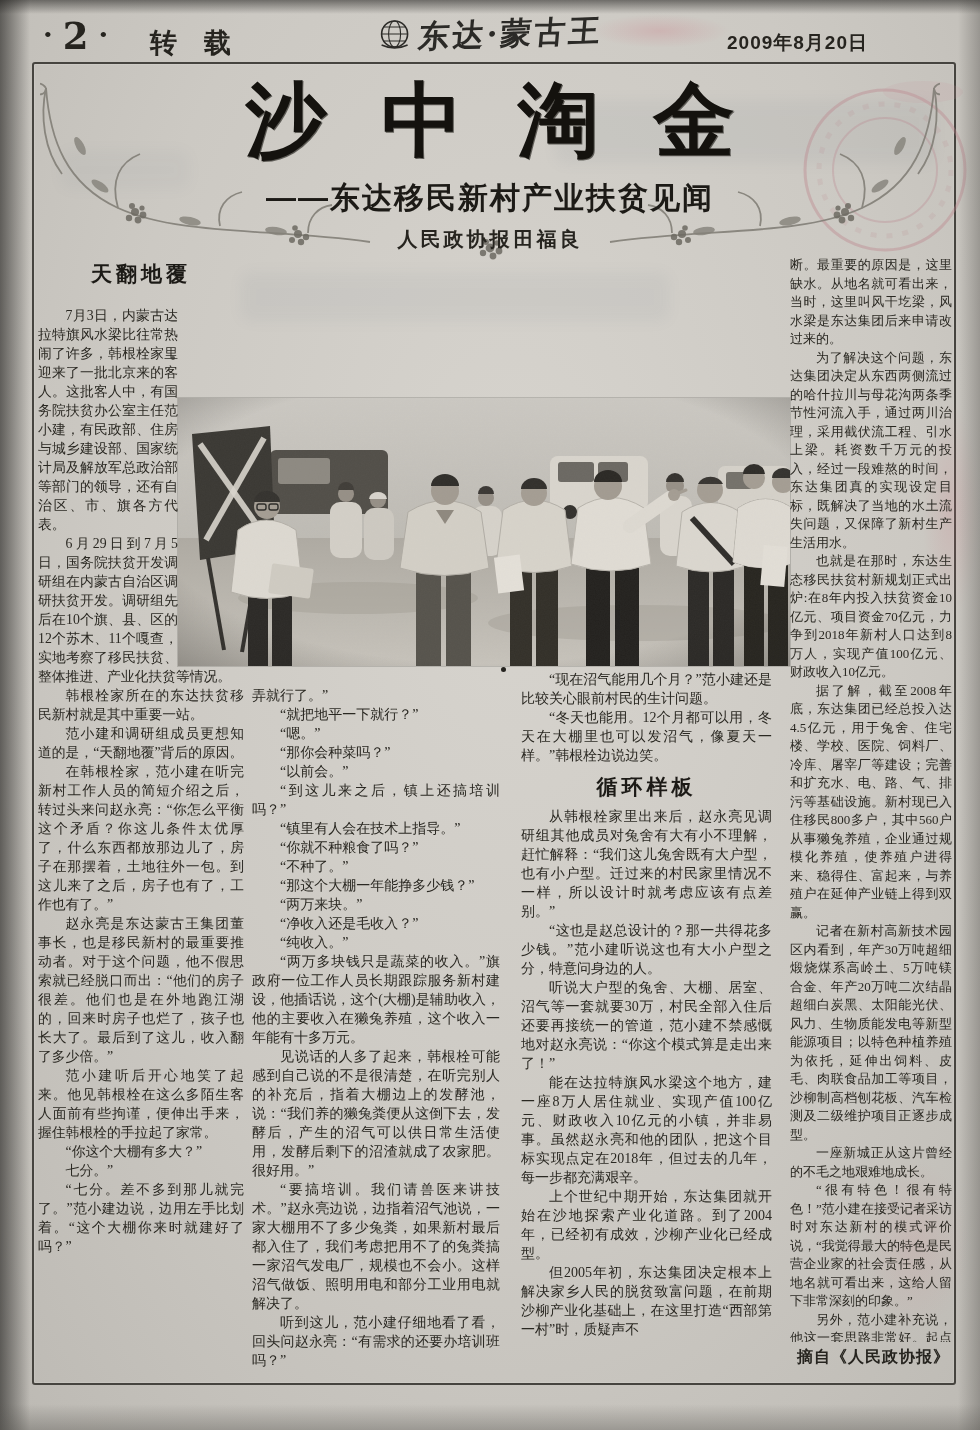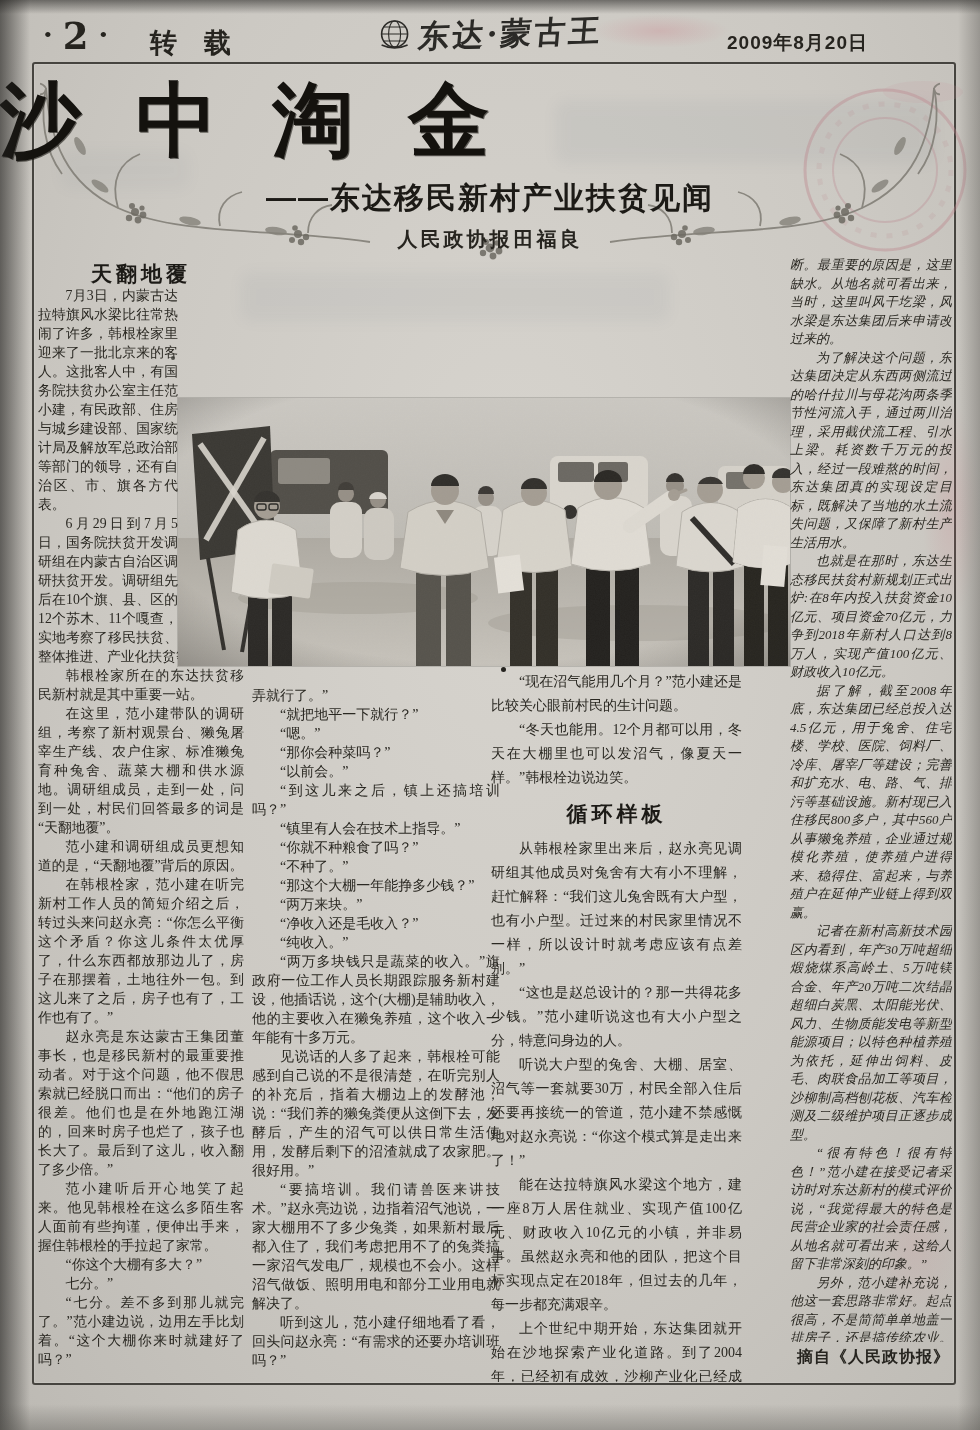--- a/index.html
+++ b/index.html
@@ -33,43 +33,43 @@
   .ghost{position:absolute;z-index:1;filter:blur(7px);border-radius:10px;background:#4d5d6e;}
   .g1{left:555px;top:100px;width:380px;height:64px;opacity:.06;}
   .g2{left:240px;top:272px;width:430px;height:50px;opacity:.05;}
   .g3{left:60px;top:150px;width:130px;height:40px;opacity:.04;}
   .stamp{position:absolute;left:795px;top:68px;width:175px;height:205px;z-index:2;}
   .pink{position:absolute;z-index:2;pointer-events:none;}
   .p1{left:590px;top:14px;width:140px;height:34px;background:radial-gradient(ellipse,rgba(201,122,132,.28),rgba(201,122,132,0) 70%);}
   .p2{left:922px;top:400px;width:58px;height:220px;background:radial-gradient(ellipse,rgba(201,122,132,.20),rgba(201,122,132,0) 70%);}
   .p3{left:860px;top:1160px;width:110px;height:170px;background:radial-gradient(ellipse,rgba(201,122,132,.14),rgba(201,122,132,0) 70%);}
 
-  .main-title{position:absolute;left:0;right:0;top:78px;text-align:left;z-index:3;}
+  .main-title{position:absolute;left:0;right:0;top:78px;text-align:center;z-index:3;}
   .main-title span{display:inline-block;font-size:81px;font-weight:900;line-height:1.04;color:#14120e;
     font-family:"Liberation Sans","DejaVu Sans",sans-serif;letter-spacing:.68em;margin-right:-.68em;
     text-shadow:1px 1px 0 rgba(20,18,14,.6);}
   .subtitle{position:absolute;left:0;right:0;top:178px;text-align:center;font-size:30px;font-weight:800;
     letter-spacing:2px;color:#1c1a16;font-family:"Liberation Sans","DejaVu Sans",sans-serif;z-index:3;}
   .byline{position:absolute;left:0;right:0;top:226px;text-align:center;font-size:20px;font-weight:600;
     letter-spacing:3px;z-index:3;}
   .byline .src{margin-right:1px;}
 
   
   .col{position:absolute;text-align:justify;overflow:hidden;z-index:3;color:#2a2822;}
   .col p{margin:0;text-indent:2em;}
   .col p.cont{text-indent:0;}
   .colhead{text-align:center;font-weight:700;font-size:21px;letter-spacing:4px;text-indent:0;
     font-family:"Liberation Sans","DejaVu Sans",sans-serif;color:#1c1a16;}
   #col1{left:38px;top:262px;width:206px;height:1114px;font-size:13.8px;line-height:19px;}
-  #col1 .colhead{margin:2px 0 3px;text-align:center;}
+  #col1 .colhead{margin:2px 0 23px;text-align:center;}
   .photo-spacer{float:right;width:66px;height:352px;}
   #col2{left:252px;top:686px;width:248px;height:712px;font-size:14px;line-height:19px;}
-  #col3{left:491px;top:670px;width:251px;height:712px;font-size:14px;line-height:24px;}
+  #col3{left:521px;top:670px;width:251px;height:712px;font-size:14px;line-height:19px;}
   #col3 .colhead{margin:12px 0 11px;}
-  #col4{left:790px;top:256px;width:162px;height:1086px;font-size:13px;line-height:18.5px;font-style:italic;}
+  #col4{left:790px;top:256px;width:162px;height:1086px;font-size:13px;line-height:18.5px;}
   .attribution{position:absolute;left:770px;top:1347px;width:180px;text-align:right;font-size:16px;
     font-weight:700;letter-spacing:1px;font-family:"Liberation Sans","DejaVu Sans",sans-serif;z-index:3;padding-right:4px;}
 
   
   .photo{position:absolute;left:178px;top:398px;width:612px;height:268px;z-index:4;
     box-shadow:0 0 0 1px rgba(60,58,54,.2), 0 0 14px rgba(60,58,54,.15) inset;}
   .photo svg{display:block;width:100%;height:100%;}
   .photo-dot{position:absolute;left:501px;top:667px;width:5px;height:5px;border-radius:50%;background:#24221e;z-index:4;}
   .speck{position:absolute;width:4px;height:4px;border-radius:50%;background:#3a3833;opacity:.8;z-index:4;}
 </style>
@@ -164,21 +164,20 @@
   <div class="byline">
     <span class="src">人民政协报</span><span>田福良</span>
   </div>
 
   <div class="col" id="col1">
     <div class="colhead">天翻地覆</div>
     <div class="photo-spacer"></div>
     <p>7月3日，内蒙古达拉特旗风水梁比往常热闹了许多，韩根栓家里迎来了一批北京来的客人。这批客人中，有国务院扶贫办公室主任范小建，有民政部、住房与城乡建设部、国家统计局及解放军总政治部等部门的领导，还有自治区、市、旗各方代表。</p>
     <p>6月29日到7月5日，国务院扶贫开发调研组在内蒙古自治区调研扶贫开发。调研组先后在10个旗、县、区的12个苏木、11个嘎查，实地考察了移民扶贫、整体推进、产业化扶贫等情况。</p>
     <p>韩根栓家所在的东达扶贫移民新村就是其中重要一站。</p>
-    <p>在这里，范小建带队的调研组，考察了新村观景台、獭兔屠宰生产线、农户住家、标准獭兔育种兔舍、蔬菜大棚和供水源地。调研组成员，走到一处，问到一处，村民们回答最多的词是“天翻地覆”。</p>
     <p>范小建和调研组成员更想知道的是，“天翻地覆”背后的原因。</p>
     <p>在韩根栓家，范小建在听完新村工作人员的简短介绍之后，转过头来问赵永亮：“你怎么平衡这个矛盾？你这儿条件太优厚了，什么东西都放那边儿了，房子在那摆着，土地往外一包。到这儿来了之后，房子也有了，工作也有了。”</p>
     <p>赵永亮是东达蒙古王集团董事长，也是移民新村的最重要推动者。对于这个问题，他不假思索就已经脱口而出：“他们的房子很差。他们也是在外地跑江湖的，回来时房子也烂了，孩子也长大了。最后到了这儿，收入翻了多少倍。”</p>
     <p>范小建听后开心地笑了起来。他见韩根栓在这么多陌生客人面前有些拘谨，便伸出手来，握住韩根栓的手拉起了家常。</p>
     <p>“你这个大棚有多大？”</p>
     <p>七分。”</p>
     <p>“七分。差不多到那儿就完了。”范小建边说，边用左手比划着。“这个大棚你来时就建好了吗？”</p>
 
   </div>
 
@@ -337,19 +336,20 @@
     <p>上个世纪中期开始，东达集团就开始在沙地探索产业化道路。到了2004年，已经初有成效，沙柳产业化已经成型。</p>
     <p>但2005年初，东达集团决定根本上解决家乡人民的脱贫致富问题，在前期沙柳产业化基础上，在这里打造“西部第一村”时，质疑声不</p>
   </div>
 
   <div class="col" id="col4">
     <p class="cont">断。最重要的原因是，这里缺水。从地名就可看出来，当时，这里叫风干圪梁，风水梁是东达集团后来申请改过来的。</p>
     <p>为了解决这个问题，东达集团决定从东西两侧流过的哈什拉川与母花沟两条季节性河流入手，通过两川治理，采用截伏流工程、引水上梁。耗资数千万元的投入，经过一段难熬的时间，东达集团真的实现设定目标，既解决了当地的水土流失问题，又保障了新村生产生活用水。</p>
     <p>也就是在那时，东达生态移民扶贫村新规划正式出炉:在8年内投入扶贫资金10亿元、项目资金70亿元，力争到2018年新村人口达到8万人，实现产值100亿元、财政收入10亿元。</p>
     <p>据了解，截至2008年底，东达集团已经总投入达4.5亿元，用于兔舍、住宅楼、学校、医院、饲料厂、冷库、屠宰厂等建设；完善和扩充水、电、路、气、排污等基础设施。新村现已入住移民800多户，其中560户从事獭兔养殖，企业通过规模化养殖，使养殖户进得来、稳得住、富起来，与养殖户在延伸产业链上得到双赢。</p>
     <p>记者在新村高新技术园区内看到，年产30万吨超细煅烧煤系高岭土、5万吨镁合金、年产20万吨二次结晶超细白炭黑、太阳能光伏、风力、生物质能发电等新型能源项目；以特色种植养殖为依托，延伸出饲料、皮毛、肉联食品加工等项目，沙柳制高档刨花板、汽车检测及二级维护项目正逐步成型。</p>
+    <p>一座新城正从这片曾经的不毛之地艰难地成长。</p>
     <p>“很有特色！很有特色！”范小建在接受记者采访时对东达新村的模式评价说，“我觉得最大的特色是民营企业家的社会责任感，从地名就可看出来，这给人留下非常深刻的印象。”</p>
     <p>另外，范小建补充说，他这一套思路非常好。起点很高，不是简简单单地盖一排房子，还是搞传统农业。他是一个全新的理念，从循环经济的角度，大量的科技含量的投入，这样使搬进来的贫困的群众真正能搬得出、稳得住、能致富，真正把这三个问题都解决好了。</p>
   </div>
 
   <div class="attribution">摘自《人民政协报》</div>
 
 </div>
 
 </body></html>

